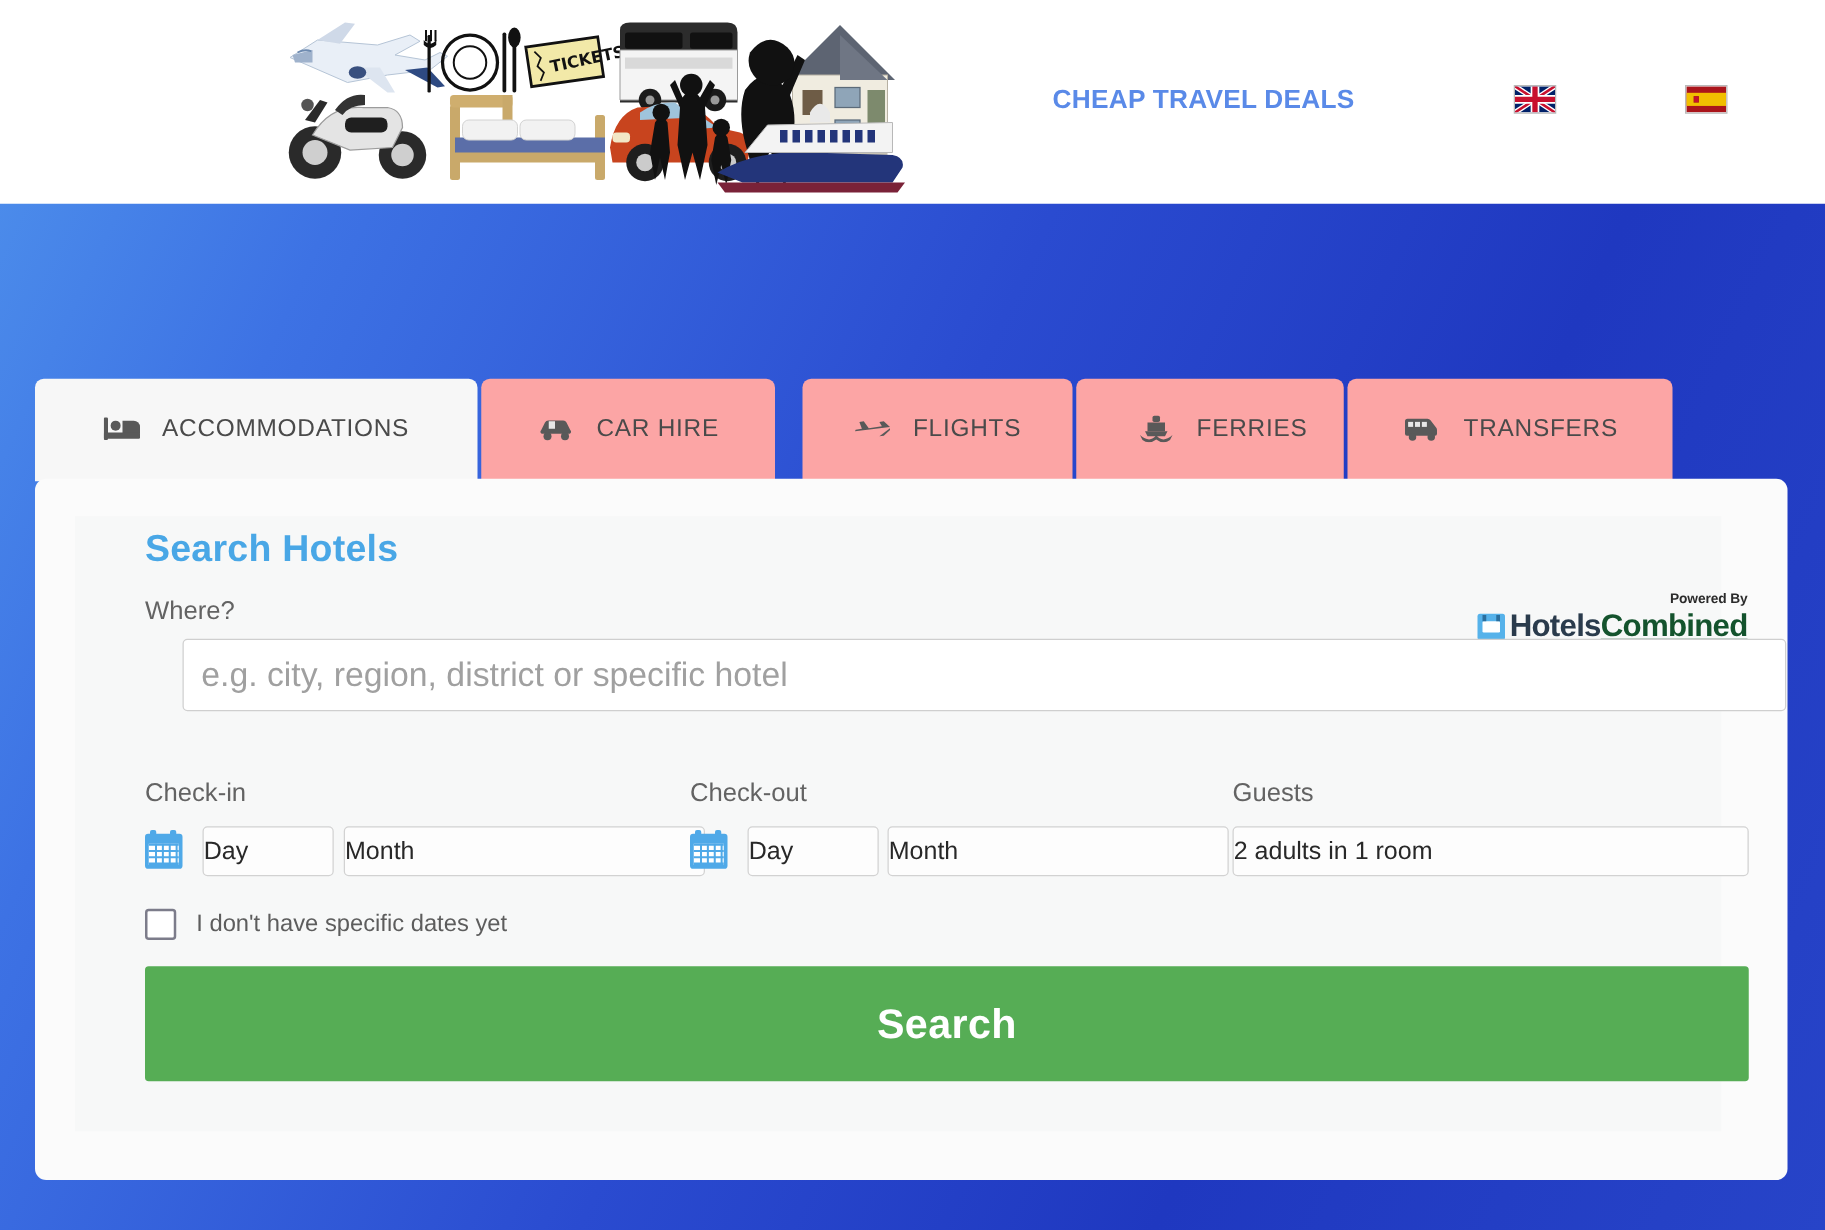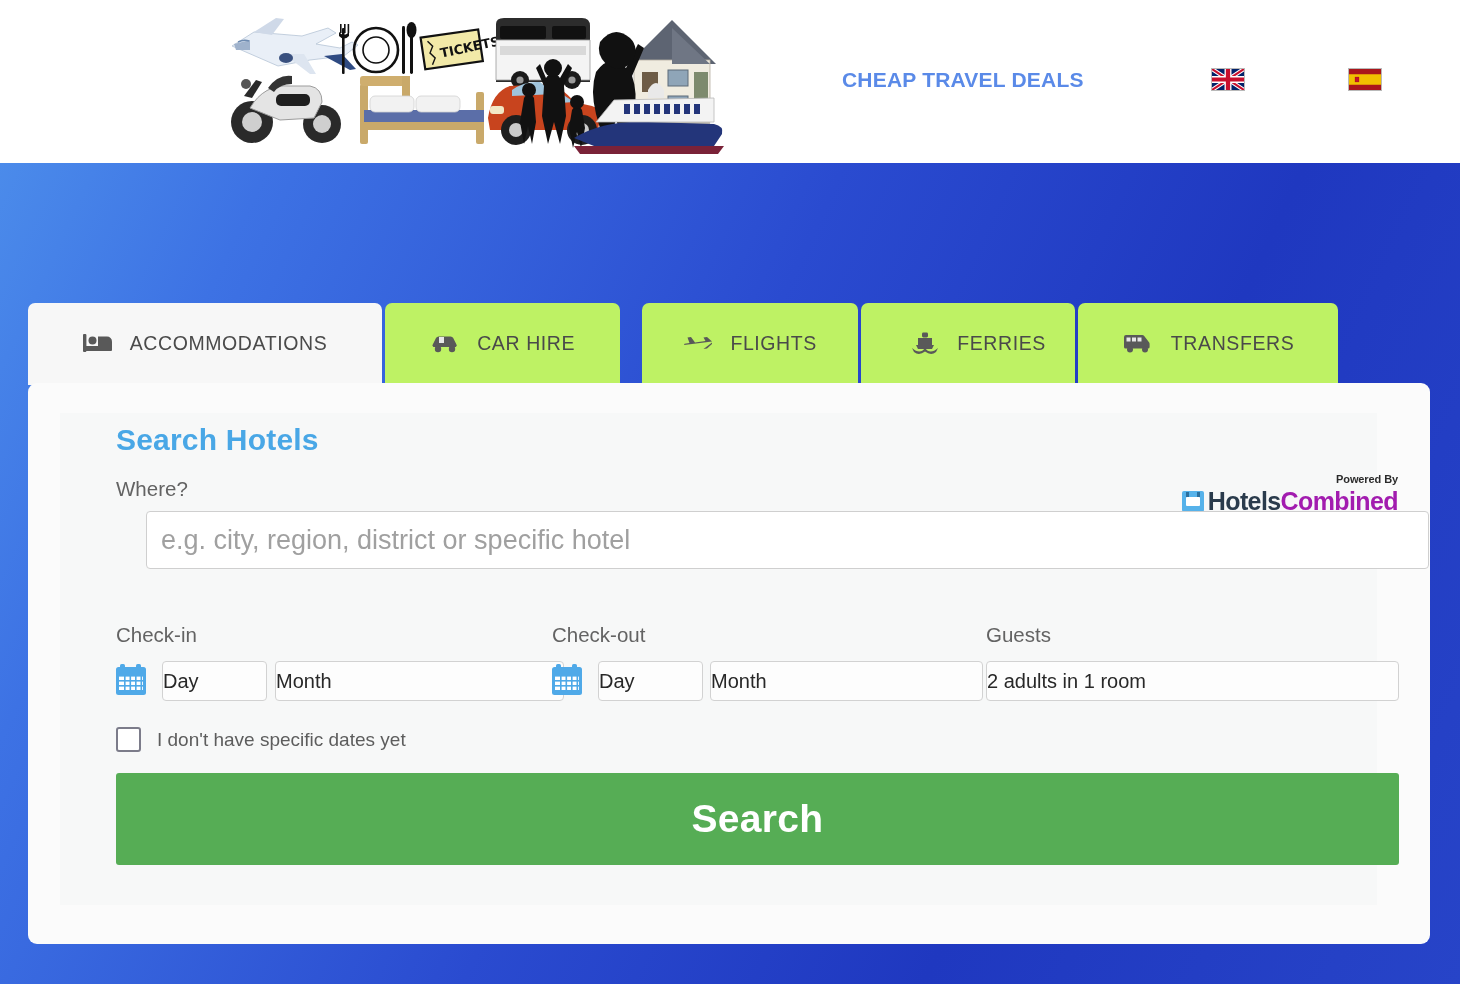--- a/index.html
+++ b/index.html
@@ -49,21 +49,21 @@
   .tabs {
     position: absolute; left: 28px; top: 303px;
     width: 1310px; height: 82px;
     display: flex;
     gap: 3px;
   }
   .tab {
     height: 82px;
     display: flex; align-items: center; justify-content: center;
     gap: 17px;
-    background: #bef264;
+    background: #fca5a5;
     border-radius: 7px 7px 0 0;
     color: #4a4a4a;
     font-size: 19.5px;
     letter-spacing: 0.6px;
     cursor: pointer;
     padding-bottom: 2px;
   }
   .tab.active { background: #f7f7f7; }
   .tab-0 { width: 361px; }
   .tab-1 { width: 240px; }
@@ -120,21 +120,21 @@
     background: #fff; border-radius: 1px;
   }
   .hc-mark::after {
     content: ""; position: absolute;
     left: 4px; top: 1px; width: 3px; height: 5px;
     background: #2b6f9e;
     box-shadow: 11px 0 0 #2b6f9e;
   }
   .hc-name { font-size: 25px; font-weight: bold; letter-spacing: -0.6px; }
   .hc-name .a { color: #2a3b4c; }
-  .hc-name .b { color: #a21caf; text-decoration: underline; }
+  .hc-name .b { color: #14532d; text-decoration: underline; }
 
   .label {
     color: #636363;
     font-size: 20.5px;
   }
   .lbl-where { position: absolute; left: 56px; top: 64px; }
   .lbl-checkin { position: absolute; left: 56px; top: 210px; }
   .lbl-checkout { position: absolute; left: 492px; top: 210px; }
   .lbl-guests { position: absolute; left: 926px; top: 210px; }
 
@@ -192,21 +192,21 @@
   }
   .check-label { font-size: 19px; color: #5d5d5d; }
 
   .search-btn {
     position: absolute; left: 56px; top: 360px;
     width: 1283px; height: 92px;
     background: #56ad55;
     border: none; border-radius: 3px;
     color: #fff;
     font-family: "Liberation Sans", sans-serif;
-    font-size: 39px; font-weight: bold;
+    font-size: 33px; font-weight: bold;
     letter-spacing: 0.3px;
     cursor: pointer;
   }
 </style>
 </head>
 <body>
 
 <div class="header">
 
   <div class="collage">

